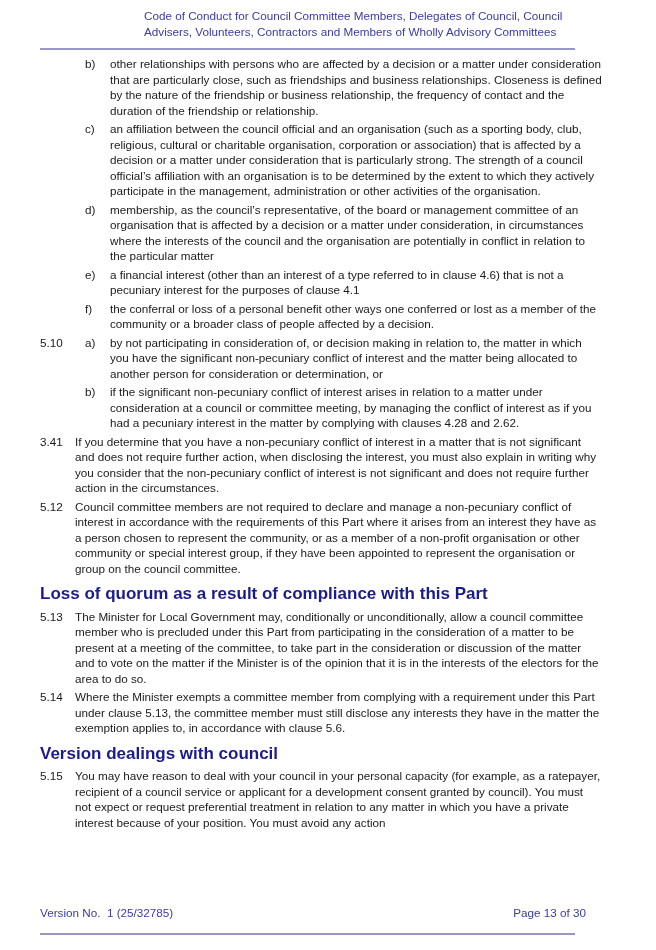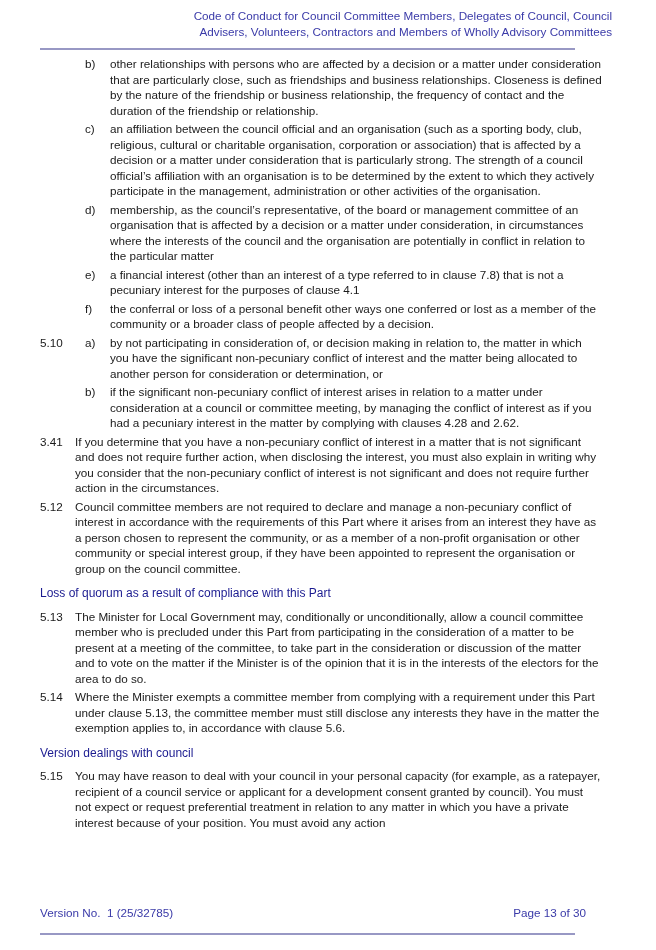--- a/index.html
+++ b/index.html
@@ -12,36 +12,36 @@
     font-family: "Liberation Sans", "DejaVu Sans", sans-serif;
     font-size: 11.7px;
     line-height: 15.5px;
     color: #1a1a1a;
   }
   .doc-header {
     position: absolute;
     top: 8px;
     right: 44px;
     width: 468px;
-    text-align: right;
+    text-align: left;
     color: #3a3aa8;
   }
   .rule { position: absolute; left: 40px; width: 535px; background: #9898c4; }
   .header-rule { top: 48px; height: 2px; }
   .footer-rule { top: 933px; height: 1.5px; }
   .doc-body { position: absolute; top: 50px; left: 40px; width: 562px; }
   .sub-item { position: relative; padding-left: 70px; margin-top: 3px; }
   .sub-item .label { position: absolute; left: 45px; top: 0; }
   .sub-item.first { margin-top: 6px; }
   .clause { position: relative; padding-left: 35px; margin-top: 3px; }
   .clause .num { position: absolute; left: 0; top: 0; }
   .section-heading {
     margin: 10px 0 7px 0;
-    font-size: 12px;
-    font-weight: 400;
+    font-size: 17px;
+    font-weight: 700;
     color: #1b1b90;
     line-height: 15.5px;
   }
   .doc-footer {
     position: absolute;
     top: 905px;
     left: 40px;
     width: 546px;
     display: flex;
     justify-content: space-between;
@@ -65,21 +65,21 @@
 
     <div class="sub-item">
       <span class="label">c)</span><span>an affiliation between the council official and an organisation (such as a sporting body, club, religious, cultural or charitable organisation, corporation or association) that is affected by a decision or a matter under consideration that is particularly strong. The strength of a council official’s affiliation with an organisation is to be determined by the extent to which they actively participate in the management, administration or other activities of the organisation.</span>
     </div>
 
     <div class="sub-item">
       <span class="label">d)</span><span>membership, as the council’s representative, of the board or management committee of an organisation that is affected by a decision or a matter under consideration, in circumstances where the interests of the council and the organisation are potentially in conflict in relation to the particular matter</span>
     </div>
 
     <div class="sub-item">
-      <span class="label">e)</span><span>a financial interest (other than an interest of a type referred to in clause 7.8) that is not a pecuniary interest for the purposes of clause 4.1</span>
+      <span class="label">e)</span><span>a financial interest (other than an interest of a type referred to in clause 4.6) that is not a pecuniary interest for the purposes of clause 4.1</span>
     </div>
 
     <div class="sub-item">
       <span class="label">f)</span><span>the conferral or loss of a personal benefit other ways one conferred or lost as a member of the community or a broader class of people affected by a decision.</span>
     </div>
 
     <div class="clause">
       <span class="num">5.10</span>
     </div>
 

